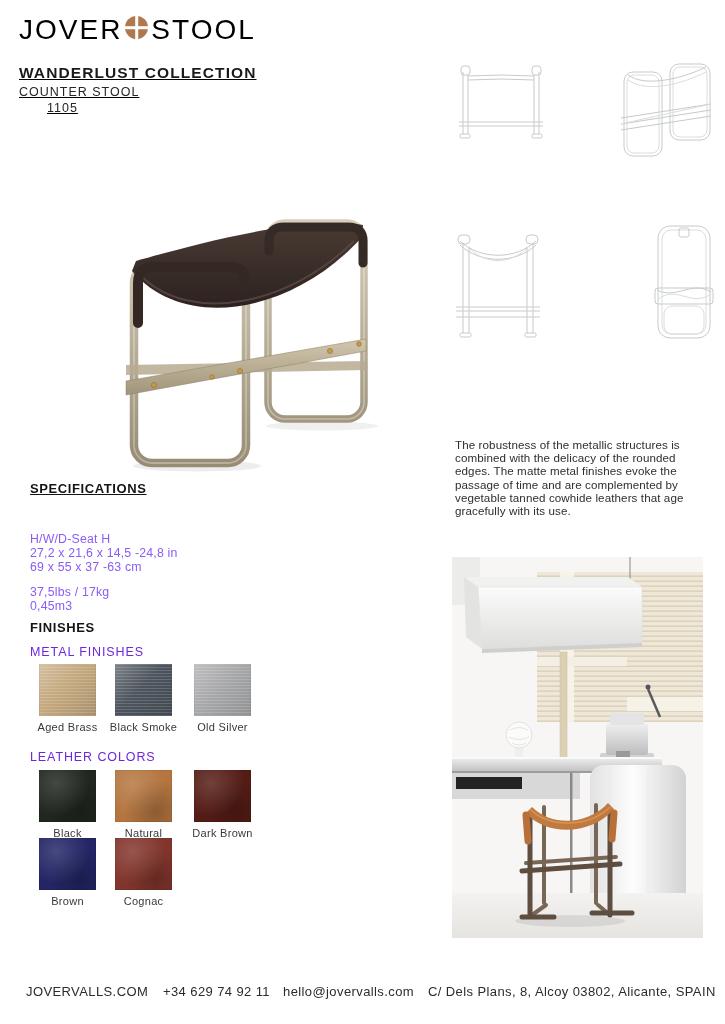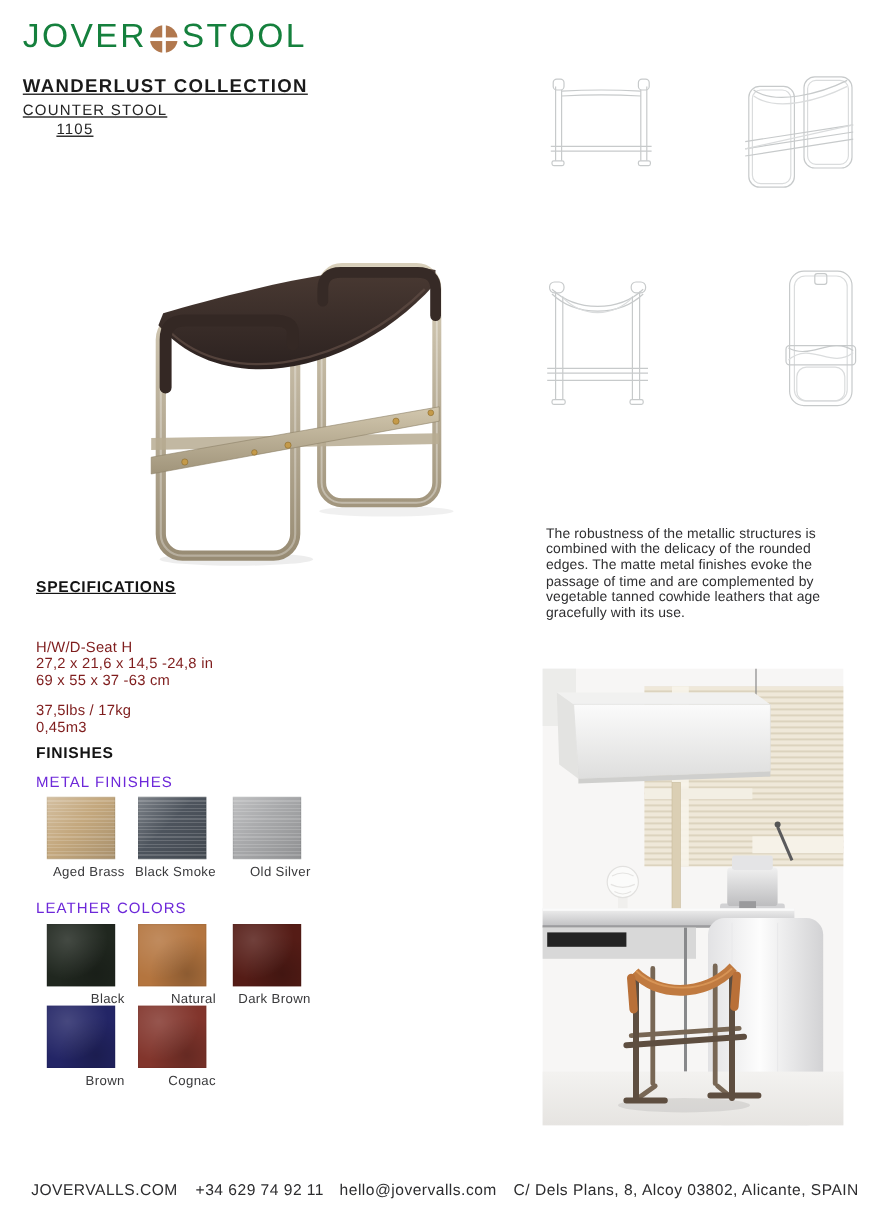--- a/index.html
+++ b/index.html
@@ -1,40 +1,40 @@
 <!DOCTYPE html>
 <html><head>
 <meta charset="utf-8">
 <style>
   html,body{margin:0;padding:0;background:#fff;}
   .page{position:relative;width:725px;height:1024px;background:#ffffff;
         font-family:"Liberation Sans",sans-serif;overflow:hidden;}
   .abs{position:absolute;}
 
   
-  .logo{display:flex;align-items:flex-end;color:#15803d;font-size:28px;
+  .logo{display:flex;align-items:flex-start;color:#000000;font-size:28px;
         letter-spacing:2px;font-weight:400;line-height:1;}
   .logo-mark{width:23px;height:23px;position:relative;border-radius:50%;
         background:#b1784e;margin:0 3px;flex:0 0 auto;}
   .logo-mark::before{content:"";position:absolute;left:-1px;right:-1px;top:50%;
         height:3.6px;transform:translateY(-50%);background:#fff;}
   .logo-mark::after{content:"";position:absolute;top:-1px;bottom:-1px;left:50%;
         width:3.6px;transform:translateX(-50%);background:#fff;}
 
   .title{font-size:15.5px;font-weight:bold;letter-spacing:1.1px;color:#1a1a1a;}
   .subtitle{font-size:12.5px;letter-spacing:1px;color:#252525;margin-top:3px;}
   .model{font-size:12.5px;letter-spacing:1px;color:#252525;margin-top:2px;margin-left:28px;}
 
   .desc{font-size:11.6px;line-height:13.2px;color:#2e2e30;width:246px;letter-spacing:.1px;}
 
   .sec-heading{font-size:13px;font-weight:bold;letter-spacing:.6px;color:#141414;}
   .sub-heading{font-size:12.5px;letter-spacing:.9px;color:#6d28d9;}
-  .spec-text{font-size:12.3px;line-height:13.8px;color:#7f1d1d;letter-spacing:.2px;}
-
-  .swatch-cell{position:absolute;width:73px;text-align:center;}
+  .spec-text{font-size:12.3px;line-height:13.8px;color:#8b5cf6;letter-spacing:.2px;}
+
+  .swatch-cell{position:absolute;width:73px;}
   .swatch{width:57px;height:52px;position:relative;margin:0 auto;
           box-shadow:inset 0 0 0 1px rgba(0,0,0,.06);}
   .swatch.metal::after{content:"";position:absolute;inset:0;background:
       repeating-linear-gradient(180deg, rgba(255,255,255,.16) 0 1px, rgba(0,0,0,0) 1px 3px),
       linear-gradient(135deg, rgba(255,255,255,.28), rgba(255,255,255,0) 45%, rgba(0,0,0,.14));}
   .swatch.leather::after{content:"";position:absolute;inset:0;background:
       radial-gradient(ellipse at 30% 25%, rgba(255,255,255,.16), rgba(255,255,255,0) 60%),
       radial-gradient(ellipse at 72% 80%, rgba(0,0,0,.22), rgba(0,0,0,0) 55%);}
   .swatch-label{font-size:11px;color:#39393b;margin-top:5px;letter-spacing:.3px;
       white-space:nowrap;display:inline-block;position:relative;left:50%;transform:translateX(-50%);}

